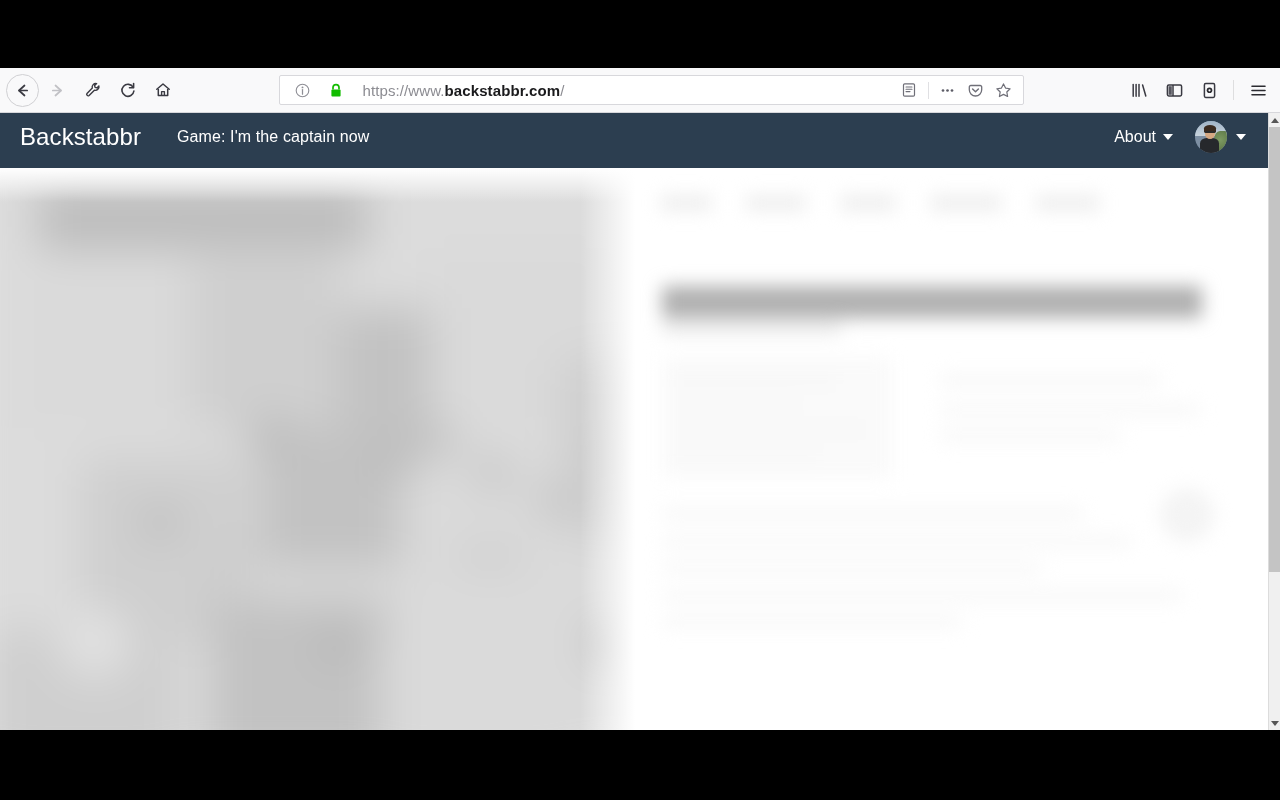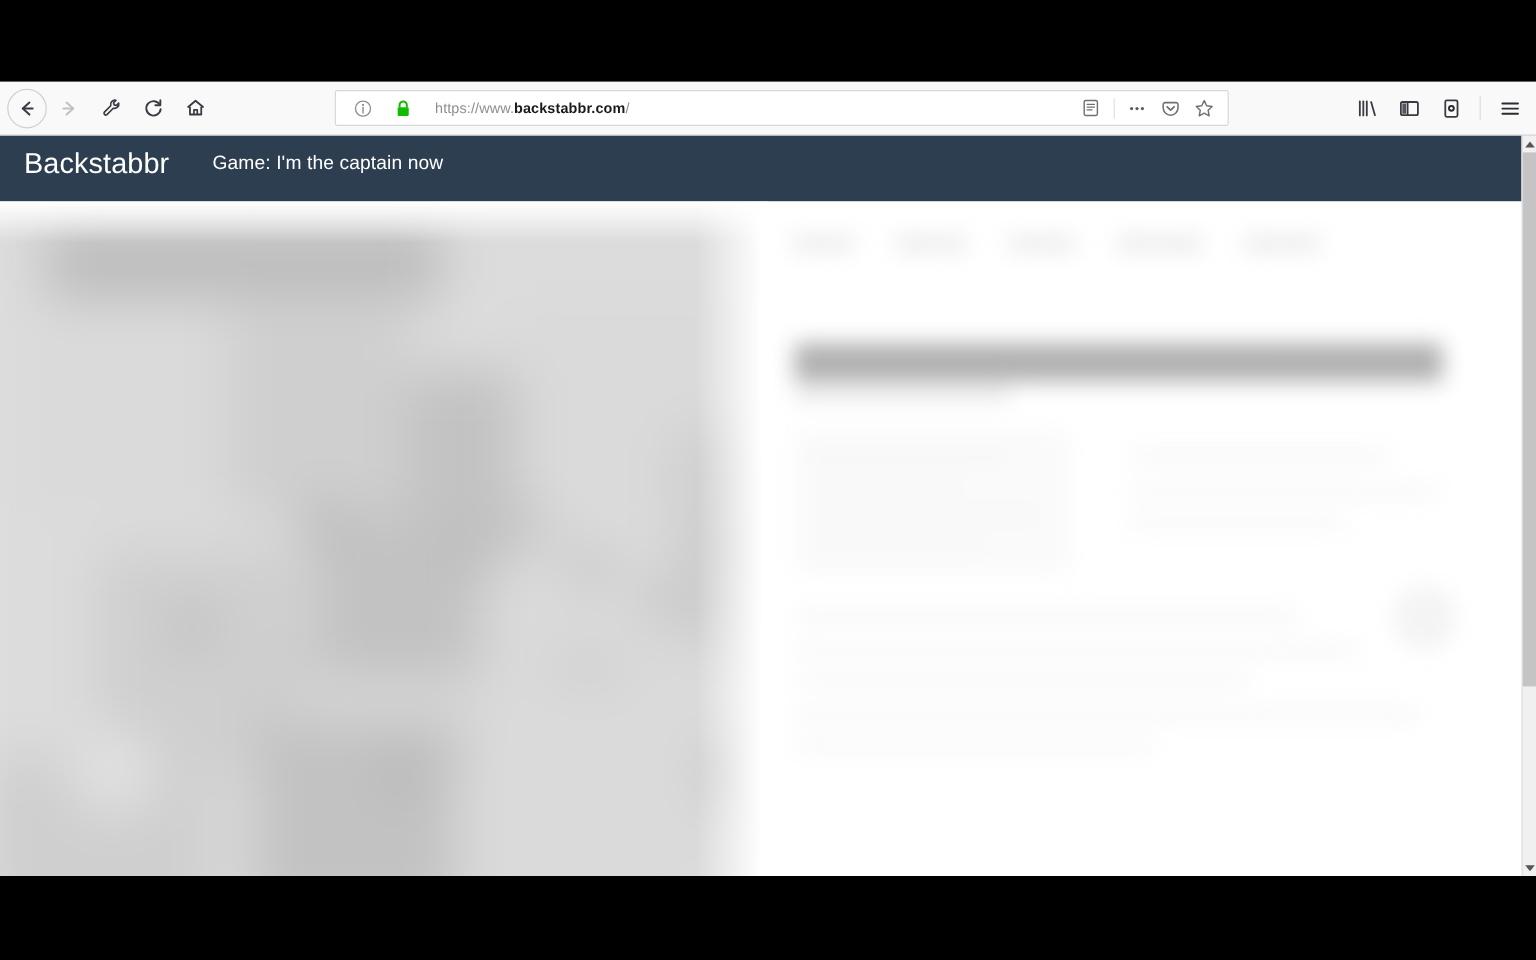--- a/index.html
+++ b/index.html
@@ -88,21 +88,21 @@
   }
   #urlbar .identity {
     display: flex;
     align-items: center;
     gap: 7px;
     flex: 0 0 auto;
   }
   #urlbar .url-text {
     flex: 1;
     margin-left: 14px;
-    font-size: 12px;
+    font-size: 15px;
     color: #8c8c92;
     white-space: nowrap;
     overflow: hidden;
     letter-spacing: .1px;
   }
   #urlbar .url-text b { color: #1a1a1c; font-weight: 600; }
   #urlbar .bar-actions {
     display: flex;
     align-items: center;
     gap: 2px;
@@ -525,20 +525,38 @@
       </div>
     </div>
   </div>
 
   <div id="viewport">
 
     <div id="site-navbar">
       <div id="brand">Backstabbr</div>
       <div id="game-title">Game: I'm the captain now</div>
 
+      <div id="navbar-right">
+        <div id="about-menu">
+          <span>About</span>
+          <span class="caret"></span>
+        </div>
+        <div id="user-menu">
+          <div id="avatar">
+            <div class="sky"></div>
+            <div class="wall"></div>
+            <div class="greenery"></div>
+            <div class="body"></div>
+            <div class="head"></div>
+            <div class="hair"></div>
+            <div class="glasses"></div>
+          </div>
+          <span class="caret"></span>
+        </div>
+      </div>
     </div>
 
     <div id="page-body">
 
       <div id="map-panel">
         <div id="map-blur">
           <div class="m-sea" style="left:0;top:0;width:720px;height:640px;"></div>
           <div class="m-label" style="left:78px;top:60px;width:330px;height:62px;background:#bcbcbc;"></div>
           <div class="m-land light" style="left:60px;top:150px;width:180px;height:150px;"></div>
           <div class="m-land" style="left:230px;top:130px;width:150px;height:170px;"></div>

